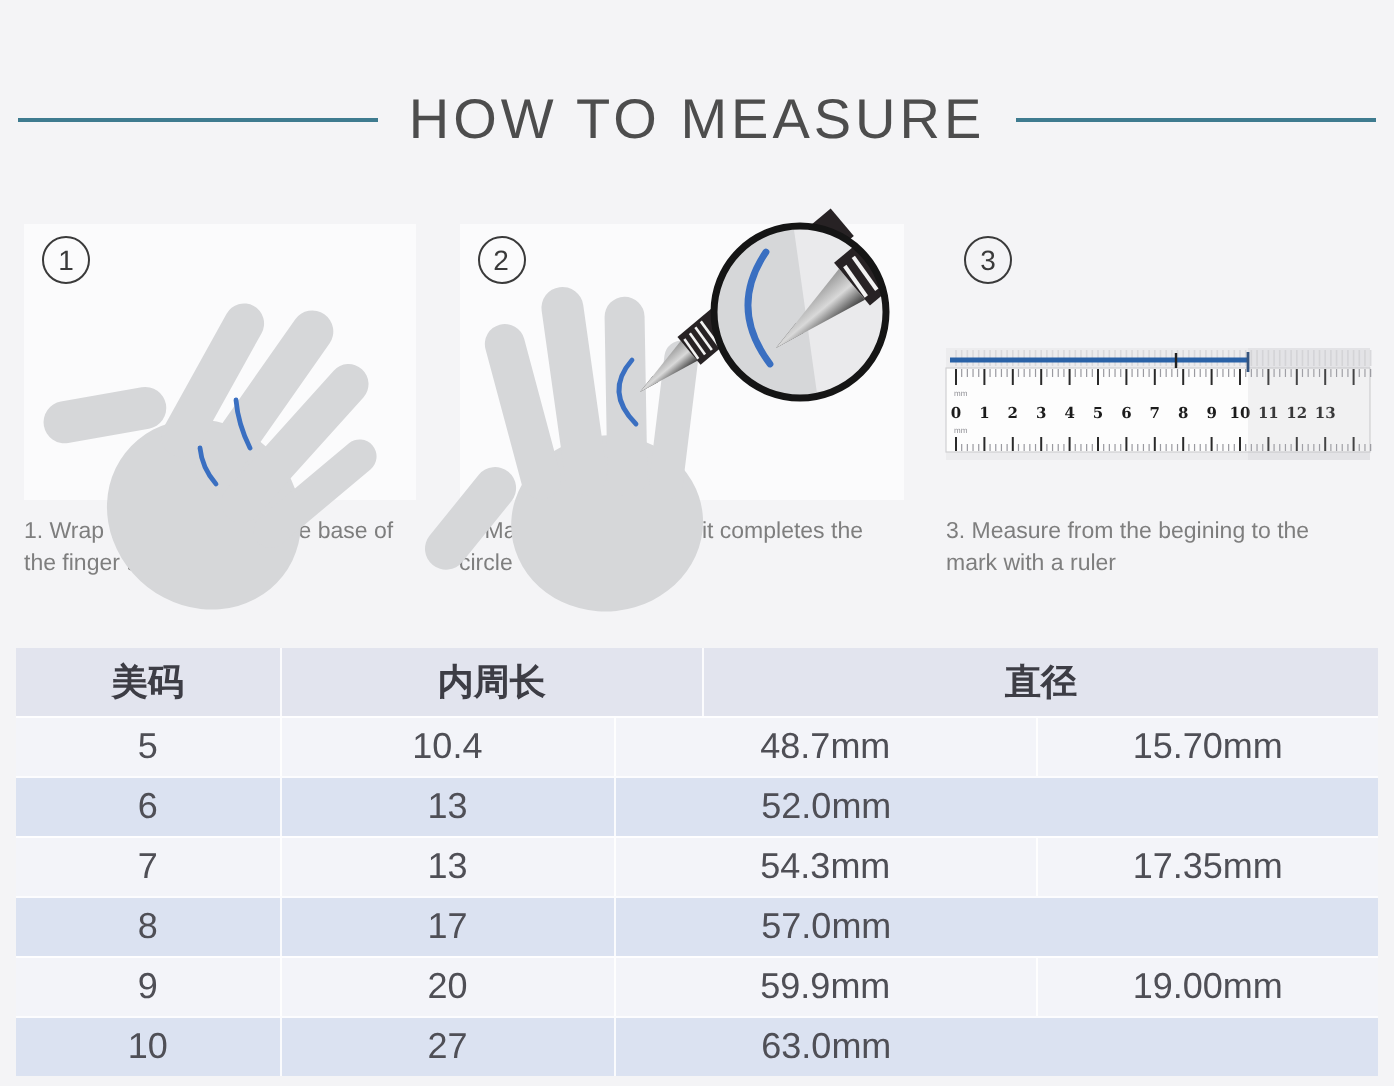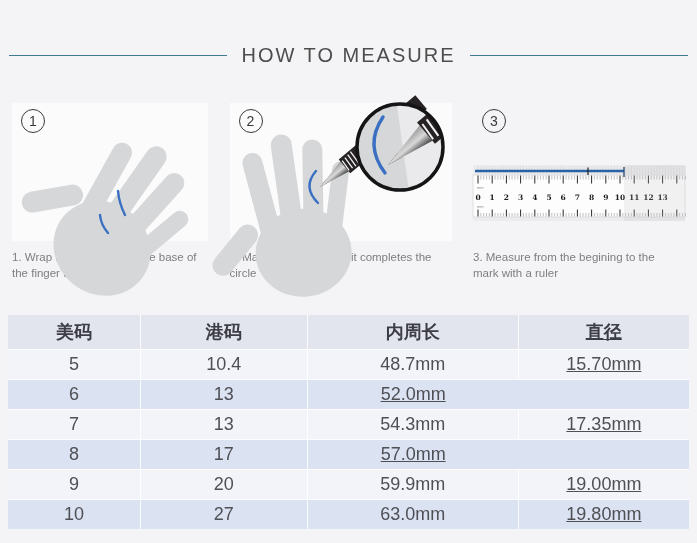--- a/index.html
+++ b/index.html
@@ -7,21 +7,21 @@
     width:697px;height:543px;overflow:hidden;
     background:var(--page-bg,#f4f4f6);
     font-family:"Liberation Sans",sans-serif;
     position:relative;
   }
   .page{width:697px;height:543px;position:relative;}
 
   
   .title-row{display:flex;align-items:center;margin:0 9px;padding-top:44px;}
   .title-line{flex:1;height:1.6px;background:var(--accent-line,#3e7b8f);}
-  .page-title{margin:0 15px;font-size:20px;font-weight:400;letter-spacing:2px;color:#4d4d4d;white-space:nowrap;}
+  .page-title{margin:0 15px;font-size:28px;font-weight:400;letter-spacing:2px;color:#4d4d4d;white-space:nowrap;}
 
   
   .steps{display:flex;justify-content:space-between;margin:36px 12px 0 12px;}
   .step{position:relative;}
   .step1{width:196px;}
   .step2{width:222px;}
   .step3{width:212px;}
   .photo{position:relative;height:138px;}
   .photo svg{display:block;overflow:visible;}
   .badge{
@@ -40,21 +40,21 @@
   .t-header{display:flex;height:34px;background:var(--header-bg,#e2e4ee);}
   .t-row{display:flex;height:29px;border-top:1px solid rgba(255,255,255,.9);}
   .t-row.odd{background:var(--row-odd,#f3f4f9);}
   .t-row.even{background:var(--row-even,#dbe2f1);}
   .t-cell{
     display:flex;align-items:center;justify-content:center;
     font-size:18px;color:#4f4f56;
     border-right:1px solid rgba(255,255,255,.85);
     box-sizing:border-box;
   }
-  .t-cell:last-child{border-right:none;text-decoration:underline;}
+  .t-cell:last-child{border-right:none;}
   .t-header .t-cell{font-weight:700;color:#3d3d45;}
   .c0{width:19.5%;}
   .c1{width:24.5%;}
   .c2{width:31%;text-align:center;}
   .c3{flex:1;}
 
   .rnum{font-size:7.5px;font-weight:bold;fill:#1c1c1c;font-family:"DejaVu Serif",serif;}
   .tinytxt{font-size:4px;fill:#8f8f95;}
 </style>
 </head>
@@ -405,21 +405,20 @@
           </g>
         </svg>
       </div>
       <div class="caption">3. Measure from the begining to the mark with a ruler</div>
     </div>
   </div>
 
   <div class="size-table">
     <div class="t-header" id="thead">
         <div class="t-cell c0">美码</div>
-        <div class="t-cell c1">港码</div>
         <div class="t-cell c2">内周长</div>
         <div class="t-cell c3">直径</div>
       </div>
     <div id="tbody">
         <div class="t-row odd">
           <div class="t-cell c0">5</div>
           <div class="t-cell c1">10.4</div>
           <div class="t-cell c2">48.7mm</div>
           <div class="t-cell c3">15.70mm</div>
         </div>
@@ -442,18 +441,17 @@
         <div class="t-row odd">
           <div class="t-cell c0">9</div>
           <div class="t-cell c1">20</div>
           <div class="t-cell c2">59.9mm</div>
           <div class="t-cell c3">19.00mm</div>
         </div>
         <div class="t-row even">
           <div class="t-cell c0">10</div>
           <div class="t-cell c1">27</div>
           <div class="t-cell c2">63.0mm</div>
-          <div class="t-cell c3">19.80mm</div>
         </div>
       </div>
   </div>
 
 </div>
 
 </body></html>

